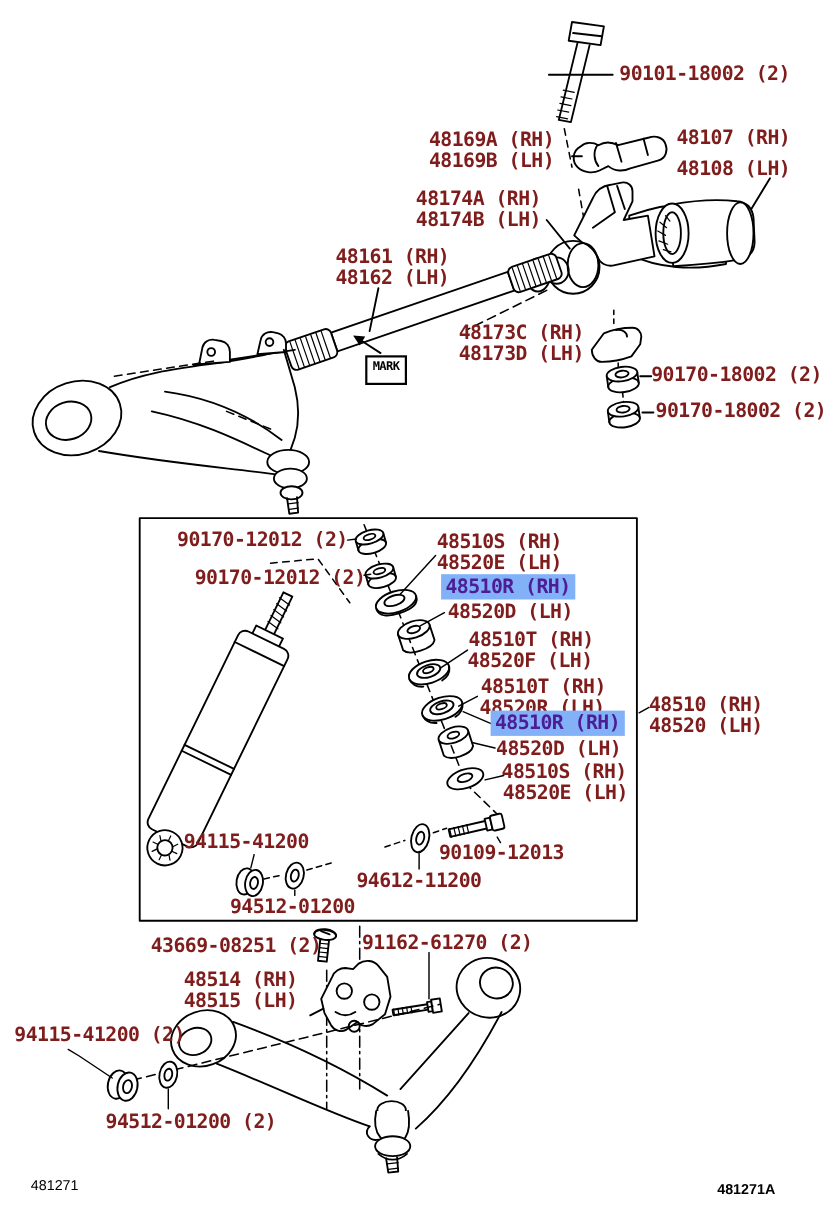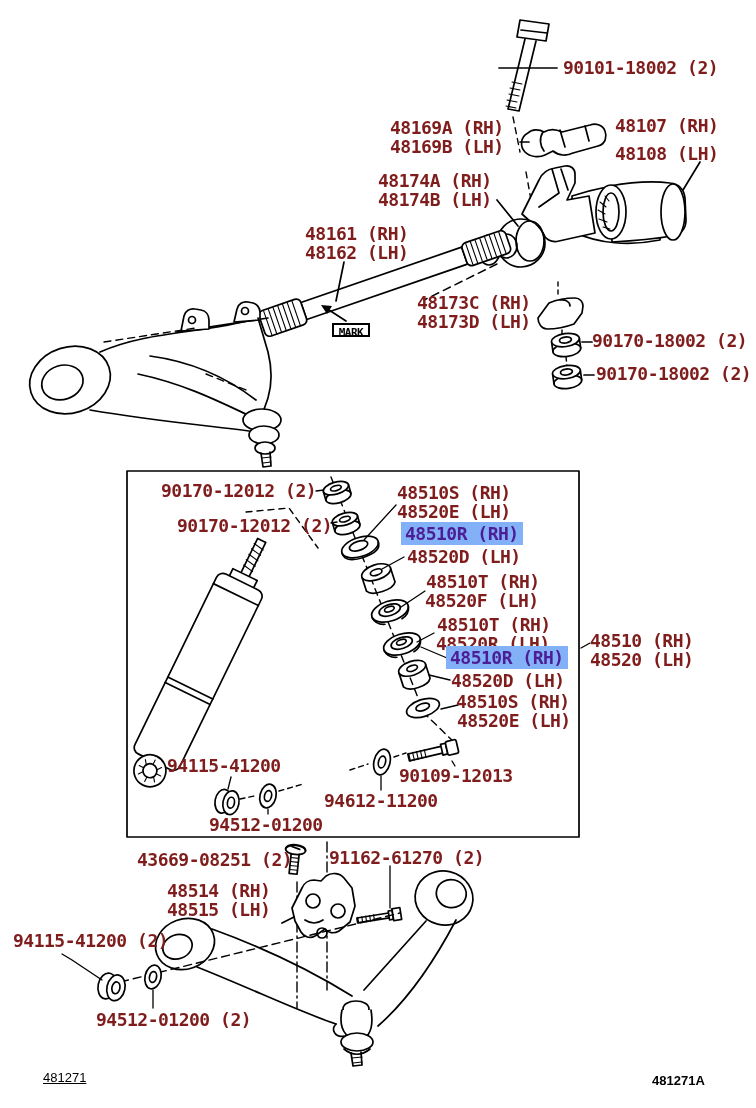--- a/index.html
+++ b/index.html
@@ -2,25 +2,25 @@
 <html><head>
 <meta charset="utf-8">
 <style>
   html,body{margin:0;padding:0;background:#fff;}
   .stage{position:relative;width:756px;height:1108px;background:#fff;overflow:hidden;
          font-family:"DejaVu Sans Mono",monospace;}
   .art{position:absolute;left:0;top:0;}
   .lbl{position:absolute;font-weight:700;font-size:18px;line-height:19px;
        letter-spacing:-0.5px;color:#7f1d1d;white-space:pre;}
   .hl{background:#82b1f8;color:#4c1d95;padding:2px 4px;}
-  .mark{position:absolute;left:332px;top:323px;width:38px;height:14px;border:2px solid #000;
+  .mark{position:absolute;left:332px;top:323px;width:38px;height:27px;border:2px solid #000;
         box-sizing:border-box;font-weight:700;font-size:11px;line-height:16px;text-align:center;
         letter-spacing:-0.5px;color:#000;}
   .code{position:absolute;font-family:"Liberation Sans",sans-serif;font-size:13px;color:#000;}
-  .code.l{left:43px;top:1070px;text-decoration:underline;}
+  .code.l{left:28px;top:1070px;}
   .code.r{left:652px;top:1073px;font-weight:bold;}
 </style>
 </head>
 <body>
 
 <div class="stage">
 
 <svg class="art" width="756" height="1108" viewBox="0 0 756 1108">
   <g stroke="#000" stroke-width="1.7" fill="none" stroke-linecap="round" stroke-linejoin="round">
 

